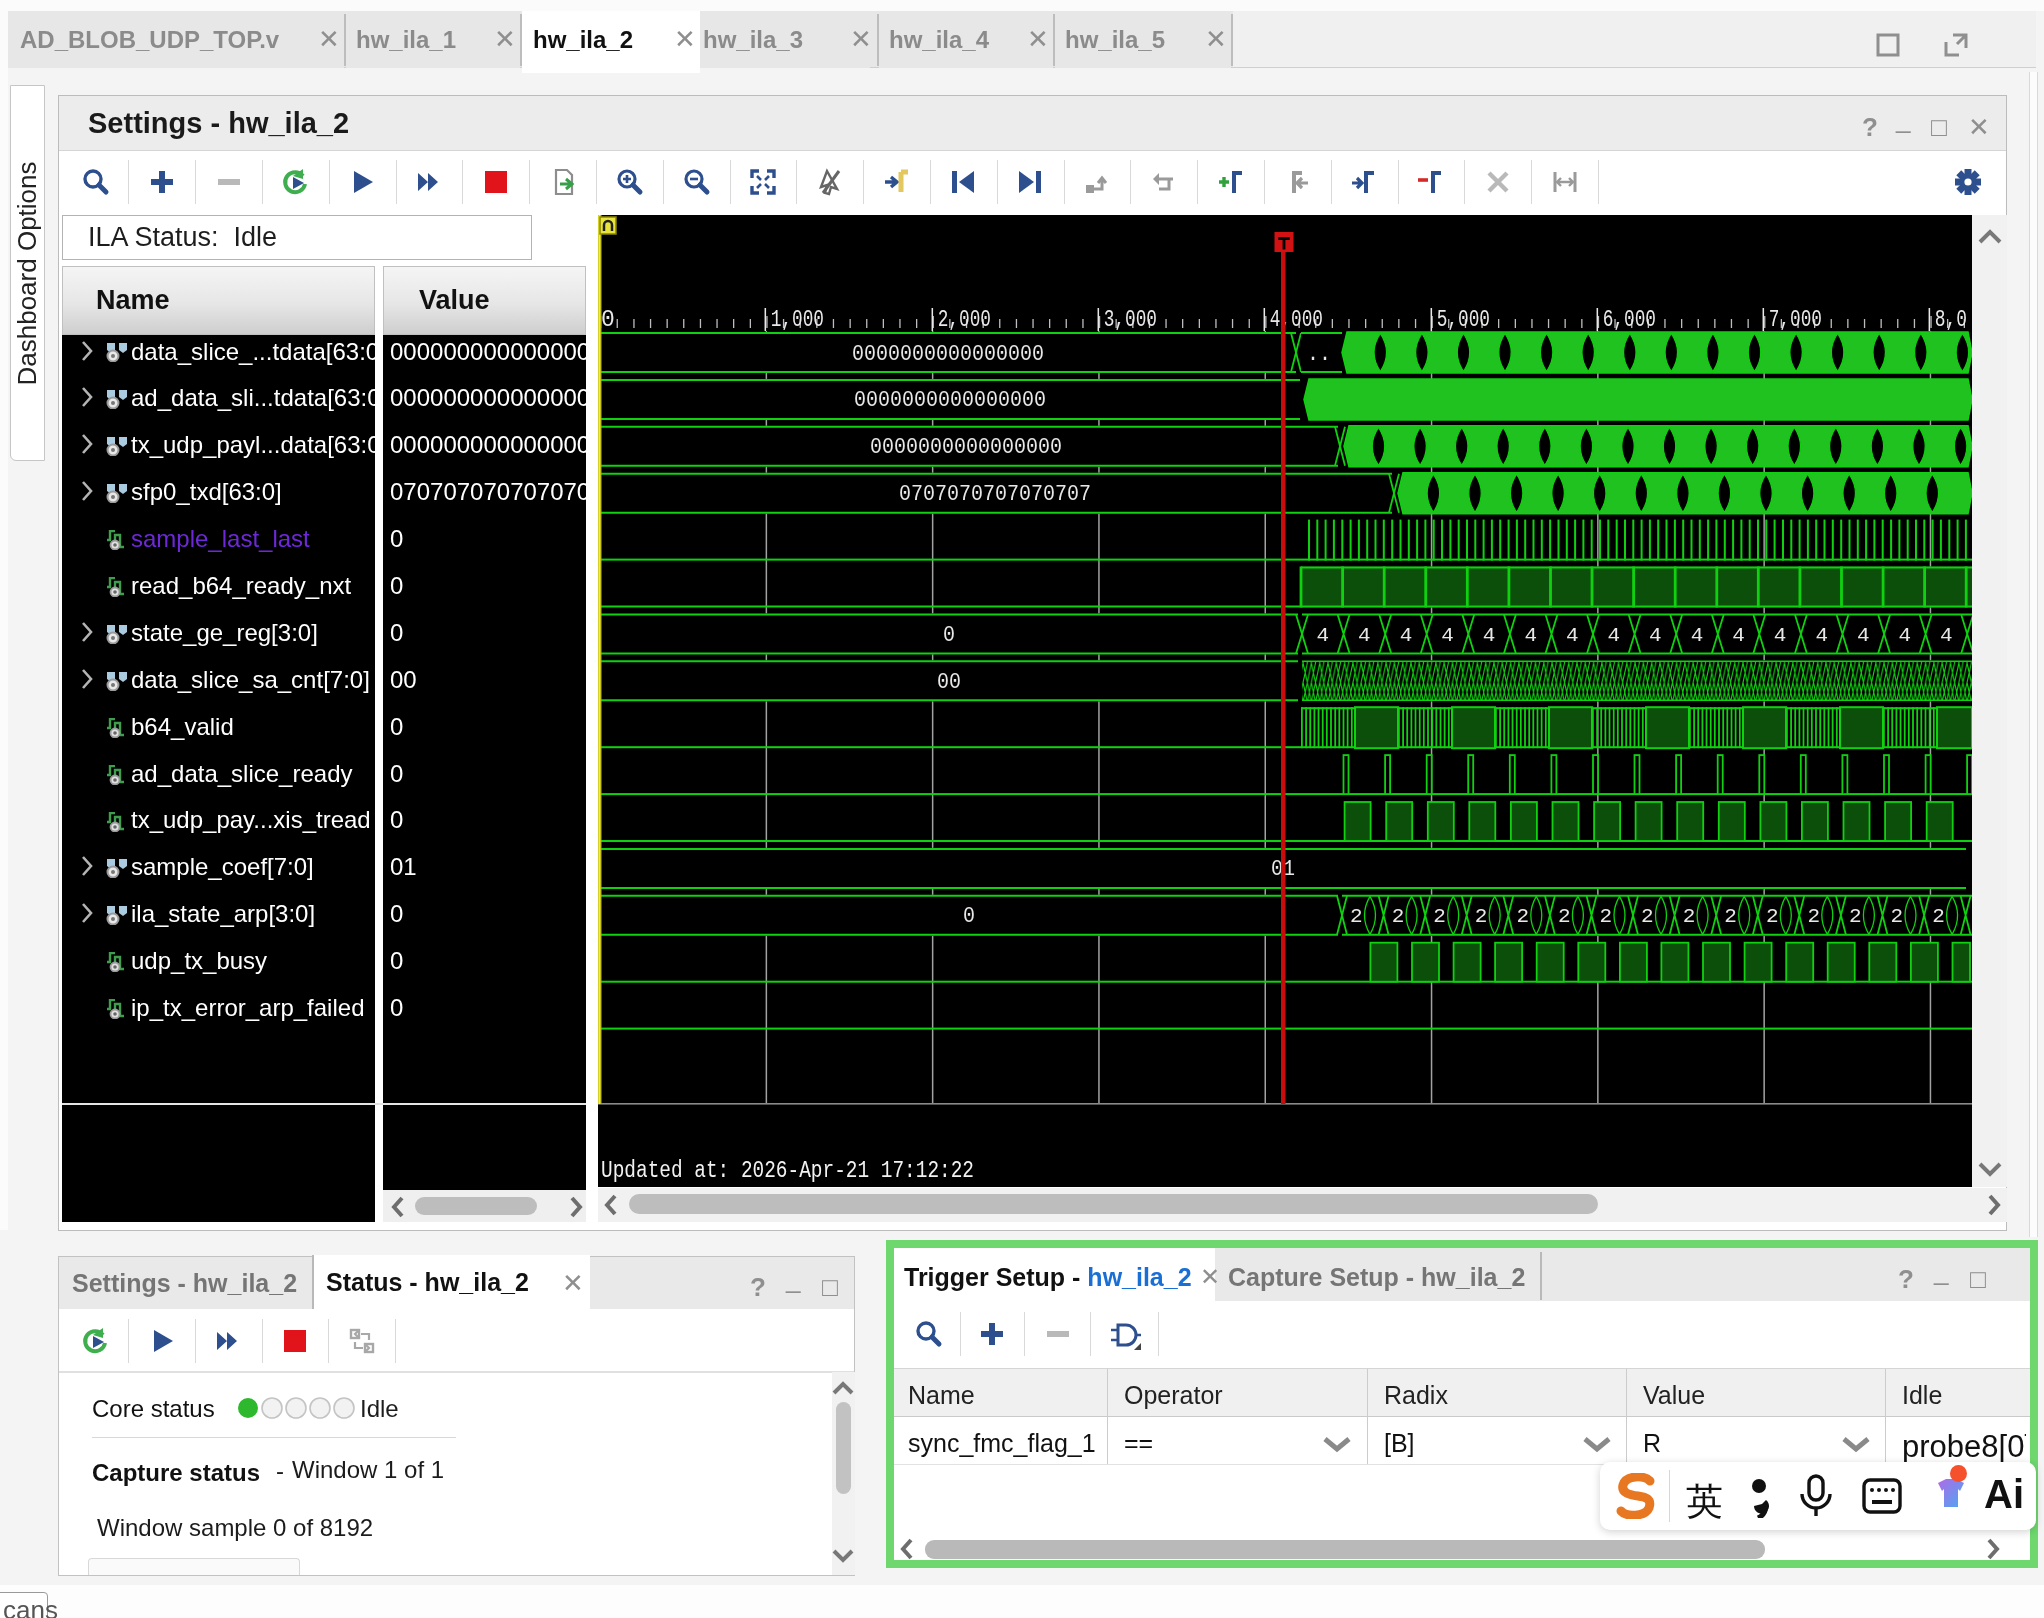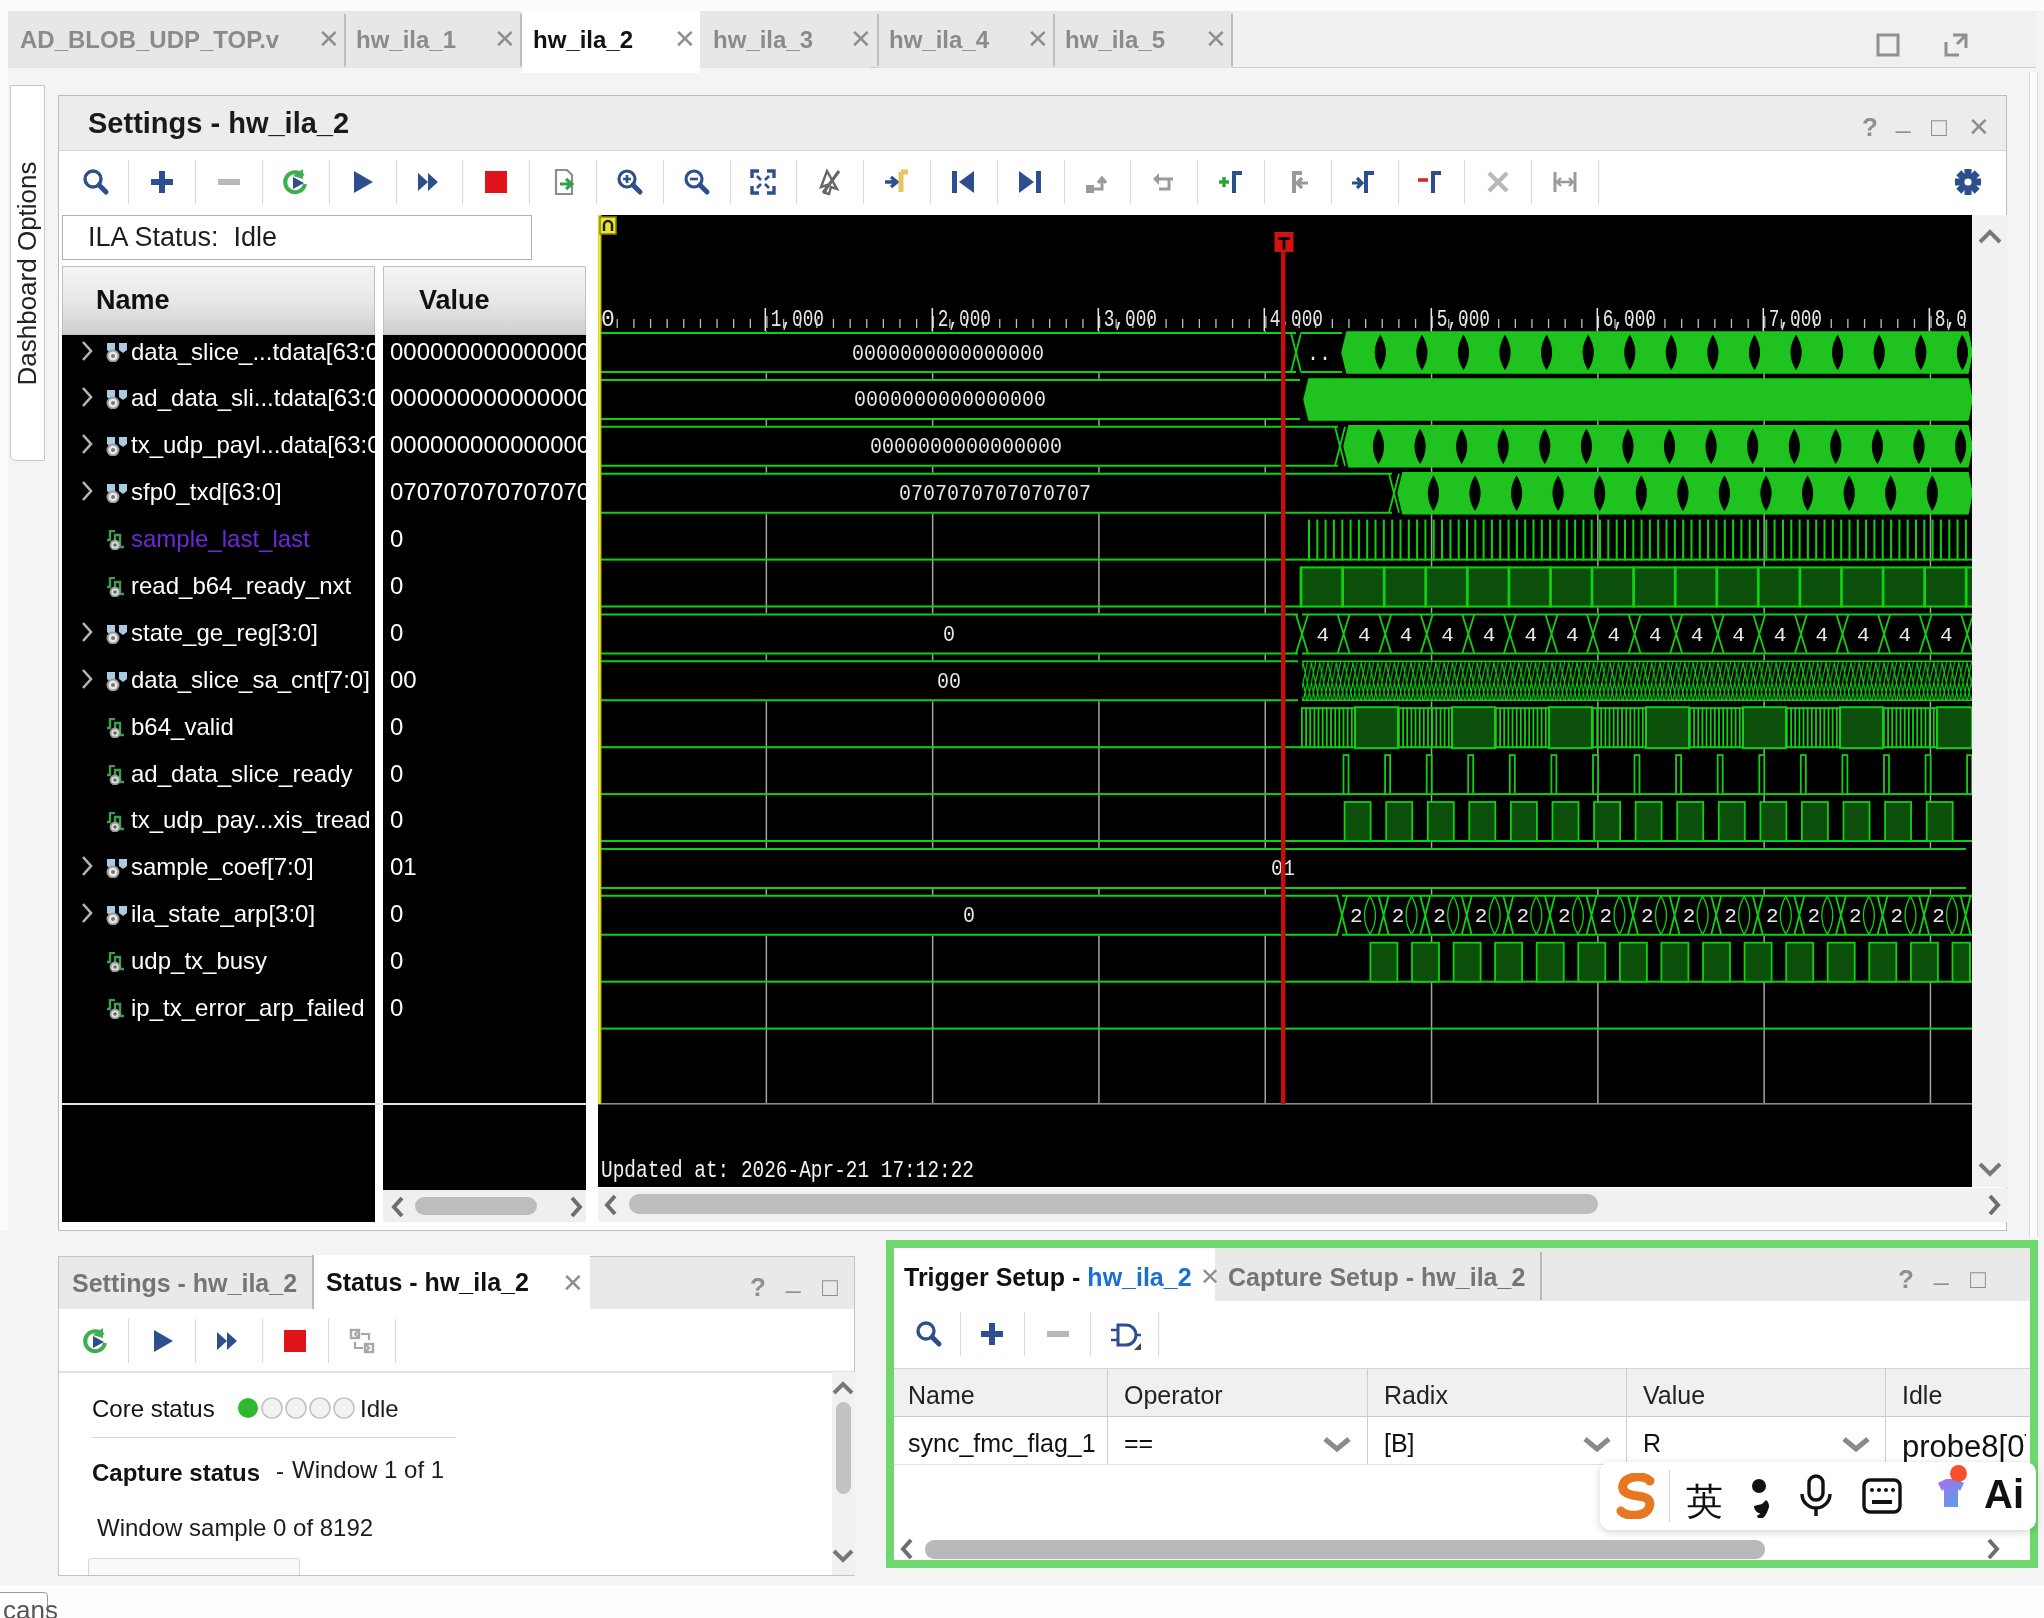--- a/index.html
+++ b/index.html
@@ -18,21 +18,21 @@
 <div class="abs" style="left:8px;top:11px;width:2028px;height:57px;background:#e7e7e7;border-bottom:1px solid #cfcfcf"></div>
 <div class="abs" style="left:1233px;top:11px;width:803px;height:56px;background:#f0f0f0"></div>
 <div class="tab" style="left:8px;width:336px;padding-left:12px">AD_BLOB_UDP_TOP.v</div>
 <div class="abs tabx" style="left:318px;top:24px">✕</div>
 <div class="abs" style="left:344px;top:14px;width:2px;height:52px;background:#bdbdbd"></div>
 <div class="tab" style="left:346px;width:174px;padding-left:10px">hw_ila_1</div>
 <div class="abs tabx" style="left:494px;top:24px">✕</div>
 <div class="abs" style="left:520px;top:14px;width:2px;height:52px;background:#bdbdbd"></div>
 <div class="tab" style="left:522px;width:178px;padding-left:11px;background:#fff;color:#111;height:62px">hw_ila_2</div>
 <div class="abs tabx" style="left:674px;top:24px">✕</div>
-<div class="tab" style="left:700px;width:170px;padding-left:13px">hw_ila_3</div>
+<div class="tab" style="left:700px;width:170px;padding-left:3px">hw_ila_3</div>
 <div class="abs tabx" style="left:850px;top:24px">✕</div>
 <div class="abs" style="left:877px;top:14px;width:2px;height:52px;background:#bdbdbd"></div>
 <div class="tab" style="left:879px;width:174px;padding-left:10px">hw_ila_4</div>
 <div class="abs tabx" style="left:1027px;top:24px">✕</div>
 <div class="abs" style="left:1053px;top:14px;width:2px;height:52px;background:#bdbdbd"></div>
 <div class="tab" style="left:1055px;width:176px;padding-left:10px">hw_ila_5</div>
 <div class="abs tabx" style="left:1205px;top:24px">✕</div>
 <div class="abs" style="left:1231px;top:14px;width:2px;height:52px;background:#bdbdbd"></div>
 <svg class="abs" style="left:1875px;top:32px" width="26" height="26">
     <rect x="3" y="3" width="20" height="20" fill="none" stroke="#8f8f8f" stroke-width="3"></rect>

